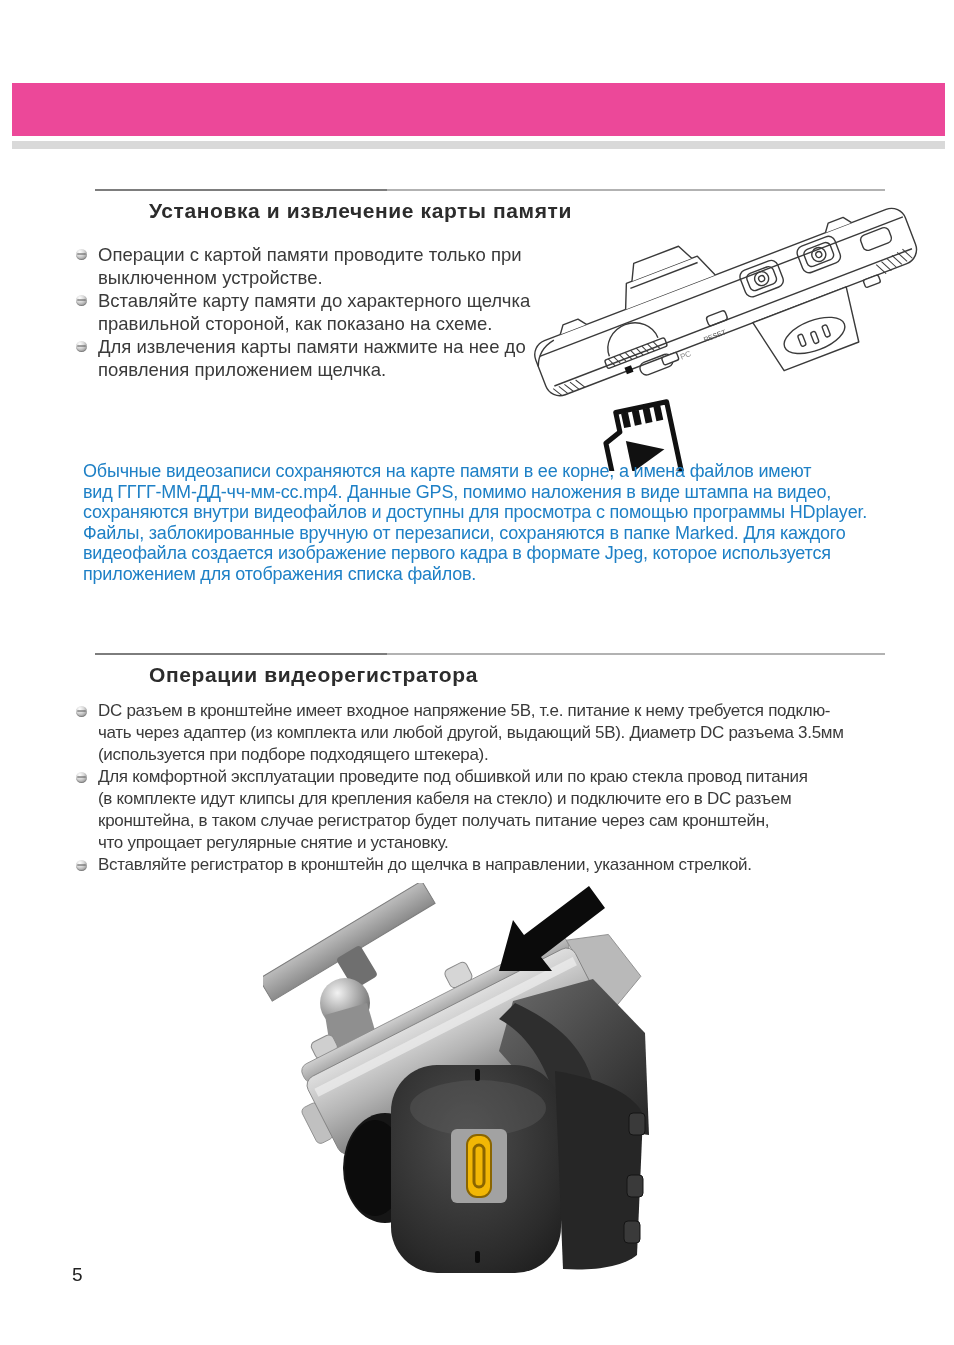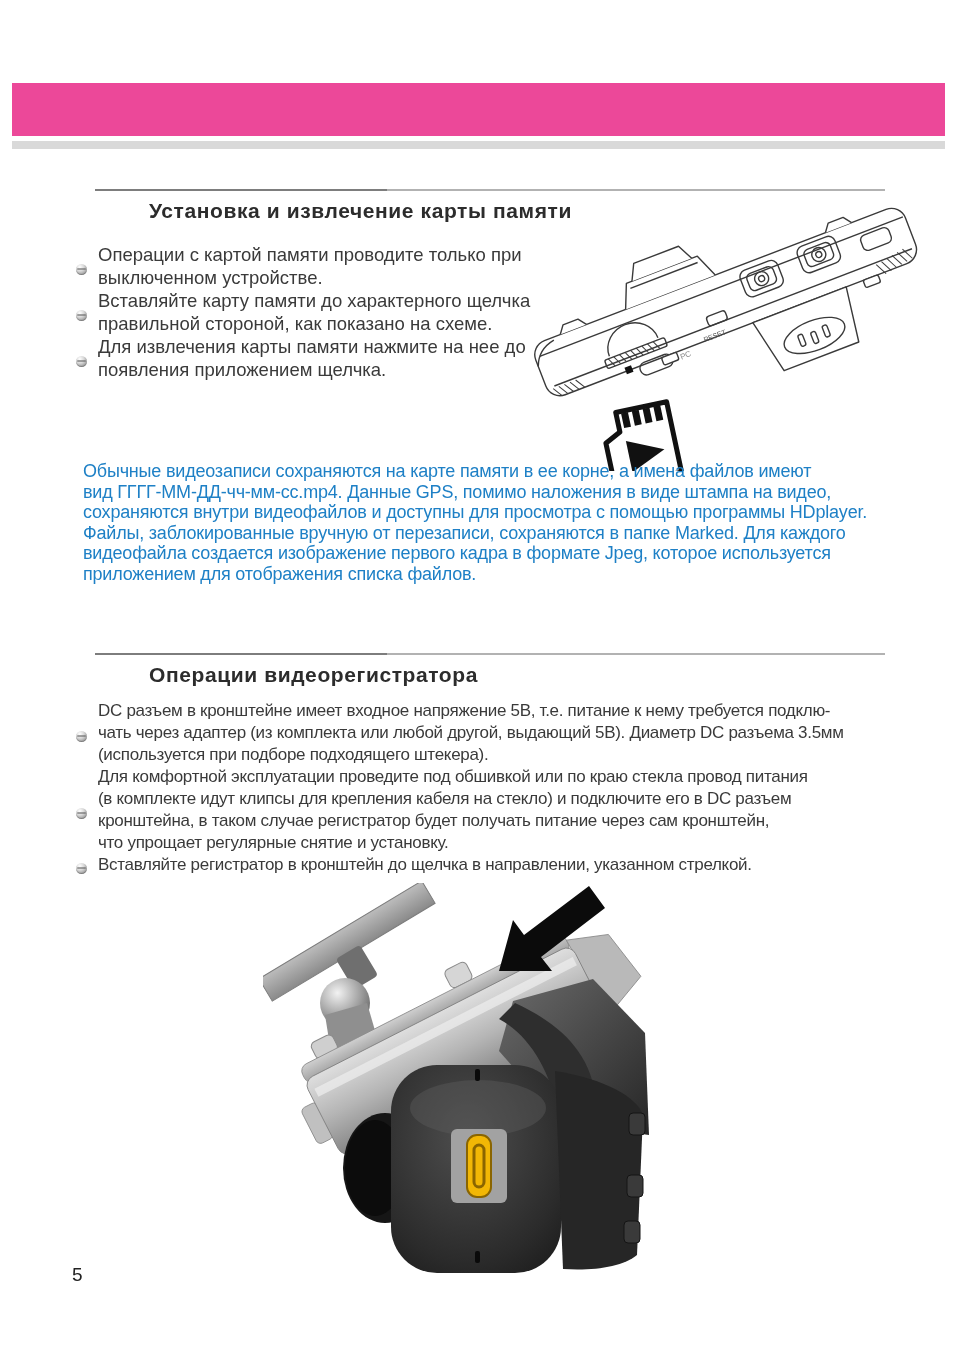--- a/index.html
+++ b/index.html
@@ -27,21 +27,21 @@
     left:119px; font-size:21px; font-weight:bold; color:#2c2c2c;
     letter-spacing:0.6px; white-space:nowrap;margin-left:30px;
   }
   .heading-1 { top:199px; }
   .heading-2 { top:663px; }
 
   
   .bullet-list { display:flex; flex-direction:column; }
   .list-1 { left:76px; top:243px; width:480px; }
   .list-2 { left:76px; top:700px; width:850px; }
-  .bullet-item { display:flex; align-items:center; }
+  .bullet-item { display:flex; align-items:flex-start; }
   .bullet-icon {
     width:11px; height:11px; border-radius:50%; flex:none; margin:6px 11px 0 0;
     background:radial-gradient(circle at 35% 28%, #ffffff 0%, #d8d8d8 38%, #a3a3a3 72%, #8a8a8a 100%);
     box-shadow:inset 0 -1px 1px rgba(0,0,0,0.25);
     position:relative;
   }
   .bullet-icon::after {
     content:""; position:absolute; left:1px; right:1px; top:4px; height:2px;
     background:rgba(95,95,95,0.55); border-radius:1px;
   }

